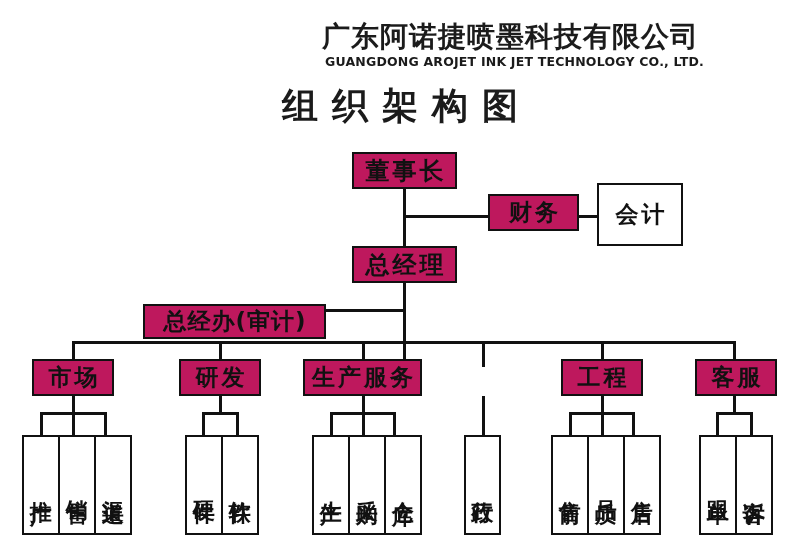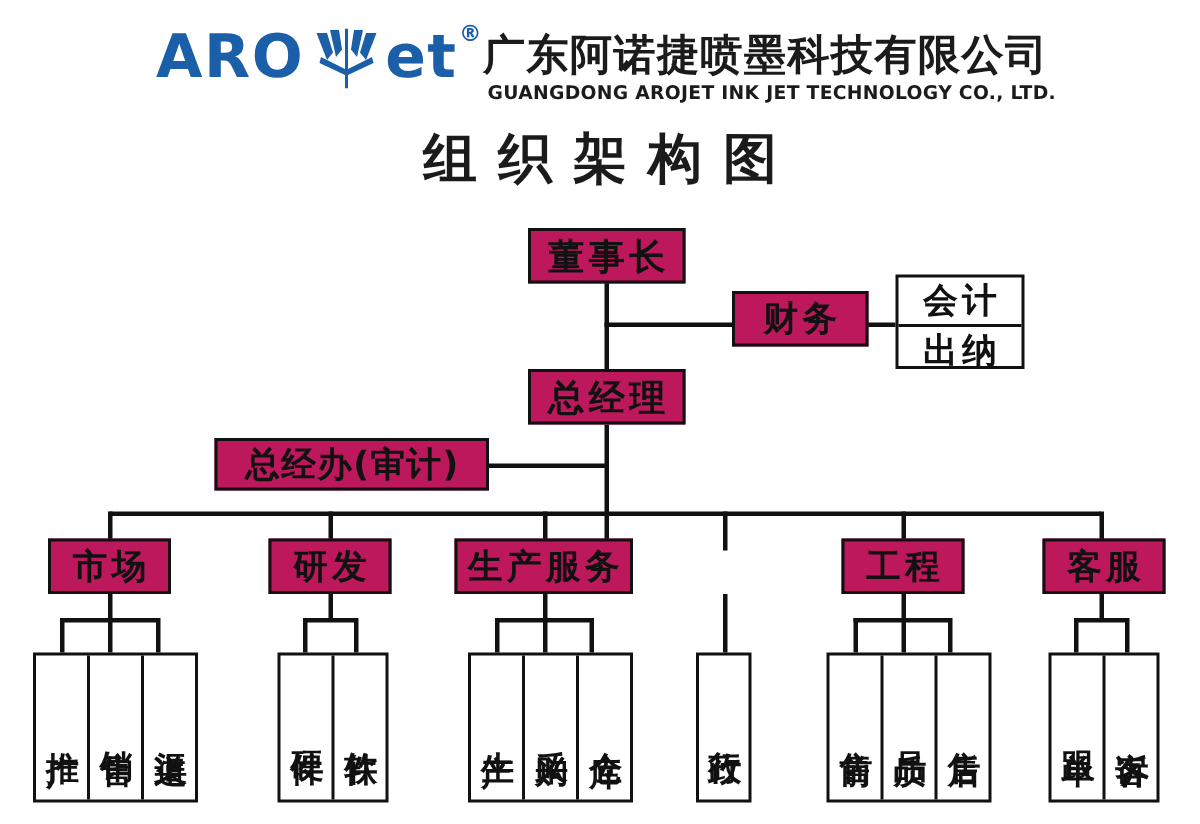--- a/index.html
+++ b/index.html
@@ -63,21 +63,21 @@
     display:flex;align-items:center;justify-content:center;
     font-weight:bold;color:#111;
     letter-spacing:3px;
     text-indent:3px;
     z-index:3;
     white-space:nowrap;
   }
   .node.lvl1{font-size:24px;}
   .node.lvl2{font-size:23px;}
   .node.dept{font-size:23px;}
-  .node.tight{letter-spacing:1px;text-indent:1px;}
+  .node.tight{letter-spacing:1px;text-indent:1px;margin-top:12px;}
 
   
   .stack{
     position:absolute;box-sizing:border-box;
     border:2.5px solid #111;background:#fff;z-index:3;
     display:flex;flex-direction:column;
   }
   .stack-cell{
     flex:1;display:flex;align-items:center;justify-content:center;
     font-size:23px;font-weight:bold;color:#111;
@@ -111,56 +111,37 @@
   .vl{width:2.5px;}
   .hl{height:2.5px;}
 </style>
 </head>
 <body>
 
 <div id="page">
 
   <div class="header">
 
-    <div class="logo">
-      <span class="logo-text">ARO</span>
-      <span class="logo-mark">
-        <svg viewBox="0 0 44 40" width="44" height="40" aria-hidden="true">
-          <g fill="#1a5fa8">
-            <path d="M2 3 L9 3 L13 16 L9 21 Z"></path>
-            <path d="M11 1 L17 1 L19 14 L15 19 Z"></path>
-            <path d="M21 0 L23 0 L23 40 L21 40 Z"></path>
-            <path d="M42 3 L35 3 L31 16 L35 21 Z"></path>
-            <path d="M33 1 L27 1 L25 14 L29 19 Z"></path>
-            <path d="M5 19 L21 27 L21 31 L4 23 Z"></path>
-            <path d="M39 19 L23 27 L23 31 L40 23 Z"></path>
-          </g>
-        </svg>
-      </span>
-      <span class="logo-text">et</span>
-      <span class="logo-reg">®</span>
-    </div>
 
     <div class="company-cn">广东阿诺捷喷墨科技有限公司</div>
     <div class="company-en">GUANGDONG AROJET INK JET TECHNOLOGY CO., LTD.</div>
   </div>
 
   <div class="page-title">组织架构图</div>
 
   <div class="node lvl1" style="left:352px;top:152px;width:105px;height:37px;">董事长</div>
 
   <div class="ln vl" style="left:403px;top:188px;height:59px;"></div>
 
   <div class="ln hl" style="left:403px;top:215px;width:86px;"></div>
   <div class="node lvl2" style="left:488px;top:194px;width:91px;height:37px;">财务</div>
   <div class="ln hl" style="left:578px;top:215px;width:21px;"></div>
 
   <div class="stack" style="left:597px;top:183px;width:86px;height:63px;">
     <div class="stack-cell">会计</div>
-    <div class="stack-cell">出纳</div>
   </div>
 
   <div class="node lvl1" style="left:352px;top:246px;width:105px;height:37px;">总经理</div>
 
   <div class="ln vl" style="left:403px;top:283px;height:84px;"></div>
 
   <div class="node lvl2 tight" style="left:143px;top:292px;width:183px;height:35px;">总经办(审计)</div>
   <div class="ln hl" style="left:325px;top:309px;width:80px;"></div>
 
   <div class="ln hl" style="left:73px;top:341px;width:661px;"></div>

